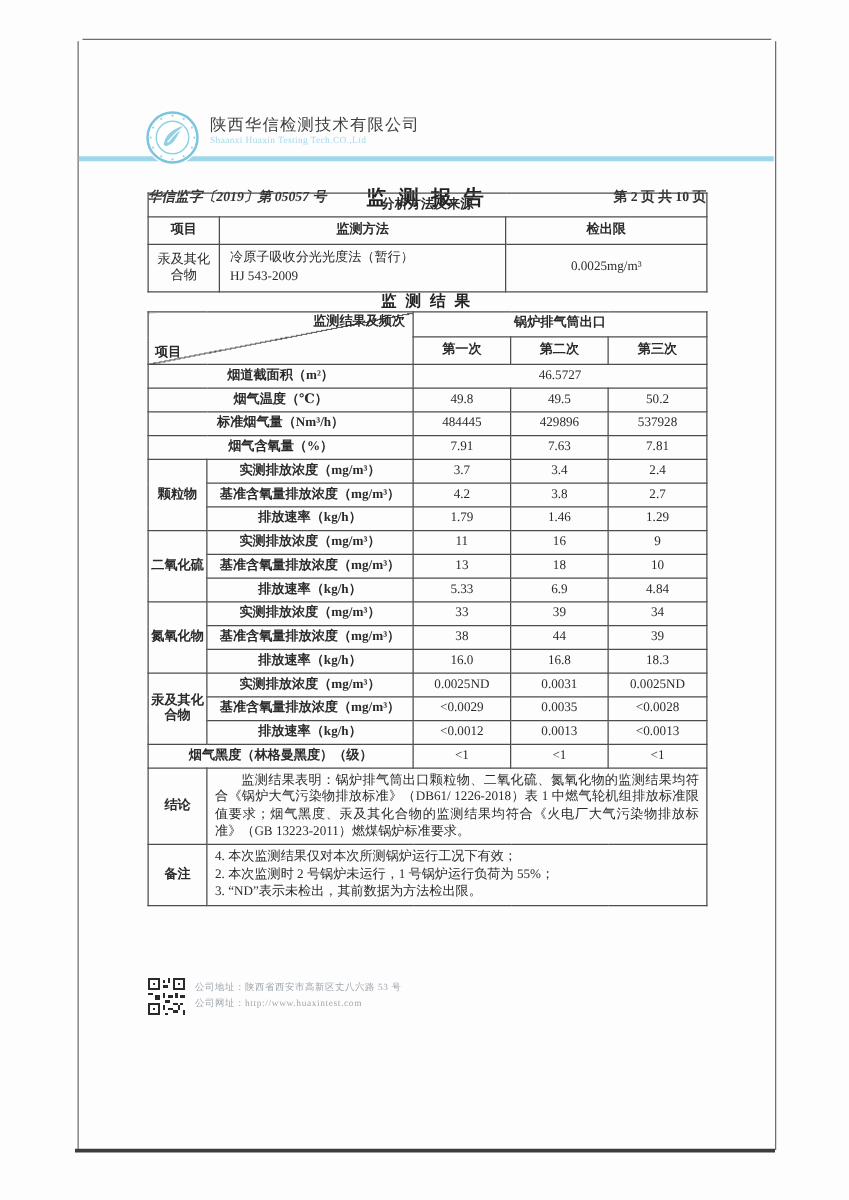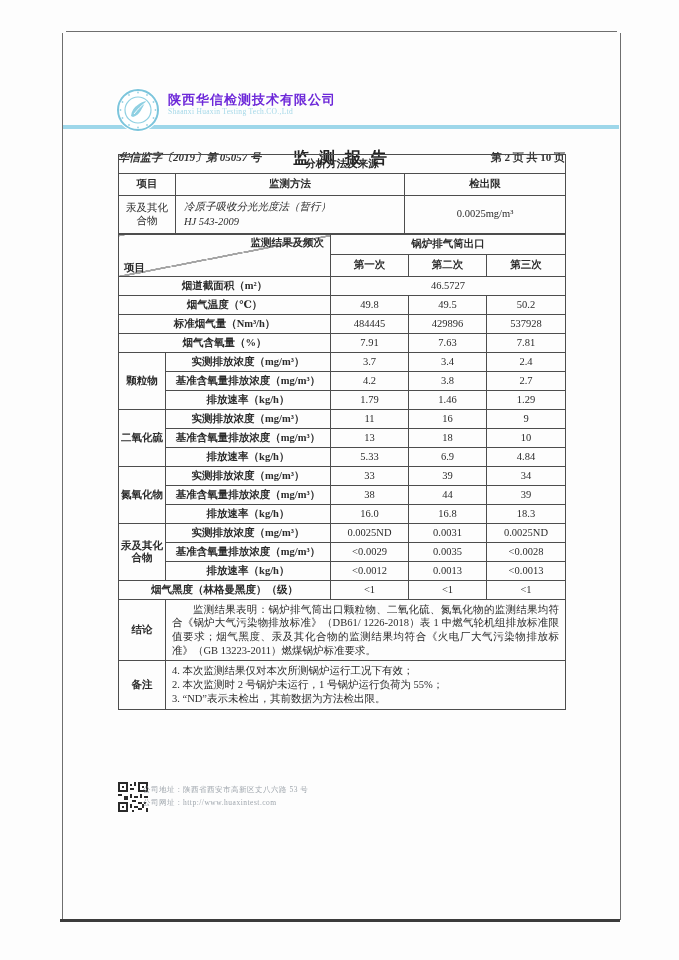--- a/index.html
+++ b/index.html
@@ -12,58 +12,58 @@
   .frame{position:absolute;background:#6e6e6e;}
   .frame.top{left:66px;top:31px;width:551px;height:1px;}
   .frame.left{left:62px;top:33px;width:1px;height:887px;}
   .frame.right{left:620px;top:33px;width:1px;height:887px;}
   .frame.bottom{left:60px;top:919px;width:560px;height:3px;background:#3c3c3c;}
 
   
   .blue-rule{position:absolute;left:63px;top:125px;width:556px;height:4px;background:#9ed7ea;}
   .logo{position:absolute;left:116px;top:88px;width:44px;height:44px;background:#fff;border-radius:50%;}
   .company{position:absolute;left:168px;top:93px;}
-  .company .cn{font-size:13px;font-weight:bold;color:#6d28d9;letter-spacing:1px;line-height:1.1;}
+  .company .cn{font-size:13px;font-weight:normal;color:#404040;letter-spacing:1px;line-height:1.1;}
   .company .en{font-size:7.5px;color:#a5d8e8;letter-spacing:.3px;line-height:1.3;}
   .report-title{position:absolute;left:118px;top:131px;width:447px;text-align:center;
     font-size:16px;font-weight:bold;letter-spacing:3px;color:#222;margin-top:17px;}
   .doc-row{position:absolute;left:118px;top:150px;width:447px;font-size:11px;color:#333;}
   .doc-row .no{float:left;font-weight:bold;font-style:italic;}
   .doc-row .pg{float:right;font-weight:bold;}
 
   
   .content{position:absolute;left:118px;top:154px;width:447px;}
   table{border-collapse:collapse;table-layout:fixed;width:447px;}
   td{border:1px solid #4d4d4d;font-size:10.5px;text-align:center;vertical-align:middle;
      padding:0 2px;line-height:1.15;overflow:hidden;color:#2b2b2b;}
   .b{font-weight:bold;}
   .t1 .r-title{height:19px;}
   .t1 .r-head{height:22px;}
   .t1 .r-data{height:38px;}
-  .t1 .method{text-align:left;padding-left:8px;font-style:italic;}
+  .t1 .method{text-align:left;padding-left:8px;}
   .t1 .method div{line-height:1.35;}
 
   .sec-title{height:15px;line-height:15px;text-align:center;font-size:12.5px;
     font-weight:bold;letter-spacing:2px;color:#222;}
 
   .t2 .r-h1{height:20px;}
   .t2 .r-h2{height:22px;padding-left:40px;}
   .t2 .r-d{height:19px;}
   .t2 td.diag{position:relative;padding:0;
     background:linear-gradient(to bottom right,transparent 49.4%,#4d4d4d 49.4%,#4d4d4d 50.6%,transparent 50.6%);}
   .t2 .diag .tr-txt{position:absolute;top:2px;right:6px;font-weight:bold;font-size:10.5px;}
   .t2 .diag .bl-txt{position:absolute;bottom:2px;left:5px;font-weight:bold;font-size:10.5px;}
   .t2 .concl{height:56px;text-align:justify;padding:2px 6px;font-size:10.5px;line-height:1.3;}
   .t2 .concl .p{text-indent:2em;}
   .t2 .remark-cell{height:44px;text-align:left;padding:2px 6px;font-size:10.5px;line-height:1.32;}
 
   
   .footer{position:absolute;left:118px;top:782px;width:447px;}
   .qr{position:absolute;left:0;top:0;}
-  .foot-text{position:absolute;left:25px;top:2px;font-size:7.5px;color:#9fa6ad;
+  .foot-text{position:absolute;left:38px;top:2px;font-size:7.5px;color:#9fa6ad;
     line-height:1.7;letter-spacing:.5px;filter:blur(.3px);font-family:Liberation Serif, serif;}
   .stray{position:absolute;left:422px;top:6px;color:#b9bfc4;font-size:9px;filter:blur(.4px);}
 </style>
 </head>
 <body>
 
 <div class="frame top"></div>
 <div class="frame left"></div>
 <div class="frame right"></div>
 <div class="frame bottom"></div>
@@ -122,20 +122,21 @@
       <td>汞及其化合物</td>
       <td class="method">
         <div>冷原子吸收分光光度法（暂行）</div>
         <div>HJ 543-2009</div>
       </td>
       <td>0.0025mg/m³</td>
     </tr>
   </tbody>
     </table>
 
+  <div class="sec-title">监 测 结 果</div>
 
   <table class="t2">
     <colgroup>
         <col style="width:47px">
         <col style="width:165px">
         <col style="width:78px">
         <col style="width:78px">
         <col style="width:79px">
       </colgroup>
     <tbody>

